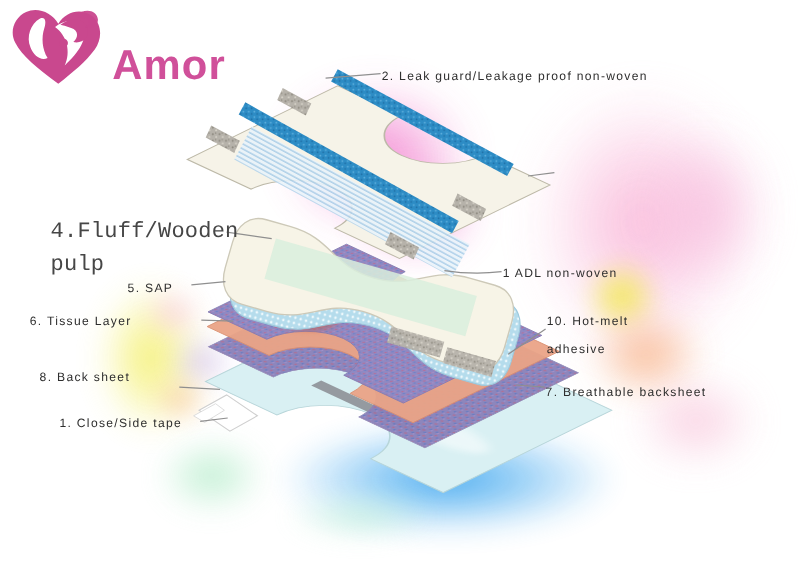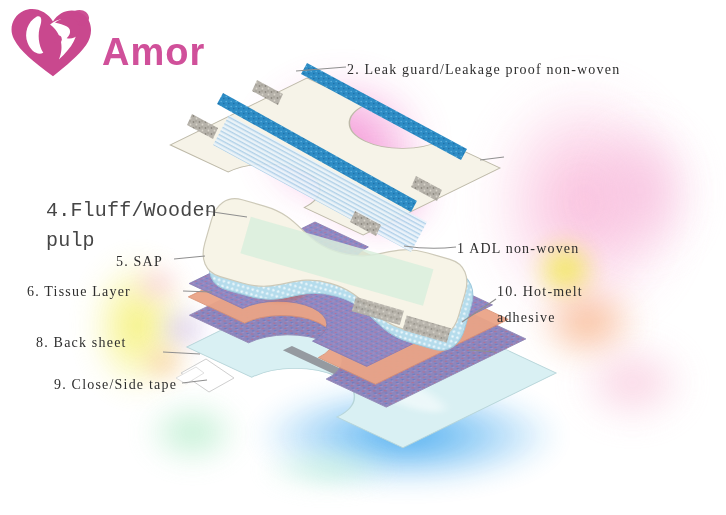--- a/index.html
+++ b/index.html
@@ -4,28 +4,28 @@
 <style>
   html,body{margin:0;padding:0;background:#ffffff;}
   #stage{
     position:relative;width:726px;height:515px;overflow:hidden;
     background:#ffffff;font-family:"DejaVu Sans Mono",monospace;
   }
   .blob{position:absolute;border-radius:50%;pointer-events:none;}
   #diagram-svg{position:absolute;left:0;top:0;z-index:3;}
   .lbl{
     position:absolute;z-index:5;color:#2e2e2e;
-    font-family:Liberation Serif, serif;font-size:14px;
+    font-family:Liberation Sans, sans-serif;font-size:11px;
     letter-spacing:1.2px;line-height:26px;white-space:normal;
   }
   .lbl.sans{
     font-family:Liberation Mono, monospace;font-size:20px;
     letter-spacing:0.2px;line-height:30px;color:#464646;
   }
-  #logo{position:absolute;left:10px;top:6px;z-index:6;display:flex;align-items:center;}
+  #logo{position:absolute;left:10px;top:6px;z-index:6;display:flex;align-items:flex-end;}
   #brand-text{
     font-family:"Liberation Sans",sans-serif;font-weight:bold;
     font-size:38px;color:#d0509a;margin:16px 0 0 6px;letter-spacing:1px;
   }
   
   .b-magenta1{left:225px;top:50px;width:235px;height:185px;background:radial-gradient(closest-side,#f070c8,transparent 74%);filter:blur(18px);opacity:.85;}
   .b-magenta2{left:300px;top:130px;width:160px;height:125px;background:radial-gradient(closest-side,#ea5cc0,transparent 72%);filter:blur(16px);opacity:.7;}
   .b-pink-r1{left:448px;top:38px;width:272px;height:330px;background:radial-gradient(closest-side,#f9b2d6,transparent 74%);filter:blur(22px);opacity:.9;}
   .b-pink-r2{left:556px;top:88px;width:168px;height:205px;background:radial-gradient(closest-side,#f7bede,transparent 74%);filter:blur(18px);opacity:.85;}
   .b-yellow-r{left:518px;top:222px;width:95px;height:95px;background:radial-gradient(closest-side,#f1ec44,transparent 72%);filter:blur(10px);opacity:.95;}
@@ -173,22 +173,23 @@
       <line x1="182" y1="383" x2="207" y2="380"></line>
       <line x1="462" y1="322" x2="496" y2="299"></line>
     </g>
   </svg>
 
   <div class="lbl" style="left:347px;top:57px;width:295px">2. Leak guard/Leakage proof non-woven</div>
   <div class="lbl" style="left:457px;top:236px;width:180px">1 ADL non-woven</div>
   <div class="lbl sans" style="left:46px;top:196px;width:175px">4.Fluff/Wooden pulp</div>
   <div class="lbl" style="left:116px;top:249px;width:90px">5. SAP</div>
   <div class="lbl" style="left:27px;top:279px;width:180px">6. Tissue Layer</div>
+  <div class="lbl" style="left:496px;top:344px;width:148px">7. Breathable backsheet</div>
   <div class="lbl" style="left:36px;top:330px;width:160px">8. Back sheet</div>
-  <div class="lbl" style="left:54px;top:372px;width:148px">9. Close/Side tape</div>
+  <div class="lbl" style="left:54px;top:372px;width:148px">1. Close/Side tape</div>
   <div class="lbl" style="left:497px;top:279px;width:132px">10. Hot-melt adhesive</div>
 
   <div id="logo">
     <svg width="86" height="76" viewBox="0 0 88 78">
       <path fill="#c9488e" d="M44,16 C38,5 24,0 14,5 C3,10 -2,23 4,34 C10,46 24,57 44,72 C58,61 70,51 78,40 C85,30 85,17 76,9 C66,1 51,4 44,16 Z"></path>
       <path fill="#ffffff" d="M27,11 C18,16 14,28 18,38 C21,46 28,51 34,48 C29,40 28,29 31,20 C33,14 32,9 27,11 Z"></path>
       <path fill="#ffffff" d="M41,19 C50,11 63,12 67,21 C71,30 64,42 50,55 C56,42 52,27 41,19 Z"></path>
       <path fill="#c9488e" d="M46,17 C56,9 68,11 71,20 C74,29 66,35 58,33 C63,29 63,22 56,20 C51,18 48,17.5 46,17 Z"></path>
       <circle cx="49" cy="34" r="4" fill="#c9488e"></circle>
       <path fill="#c9488e" d="M60,9 C68,1 80,3 81,12 C81,18 75,22 69,19 C74,16 73,10 67,11 Z" opacity="0.95"></path>

